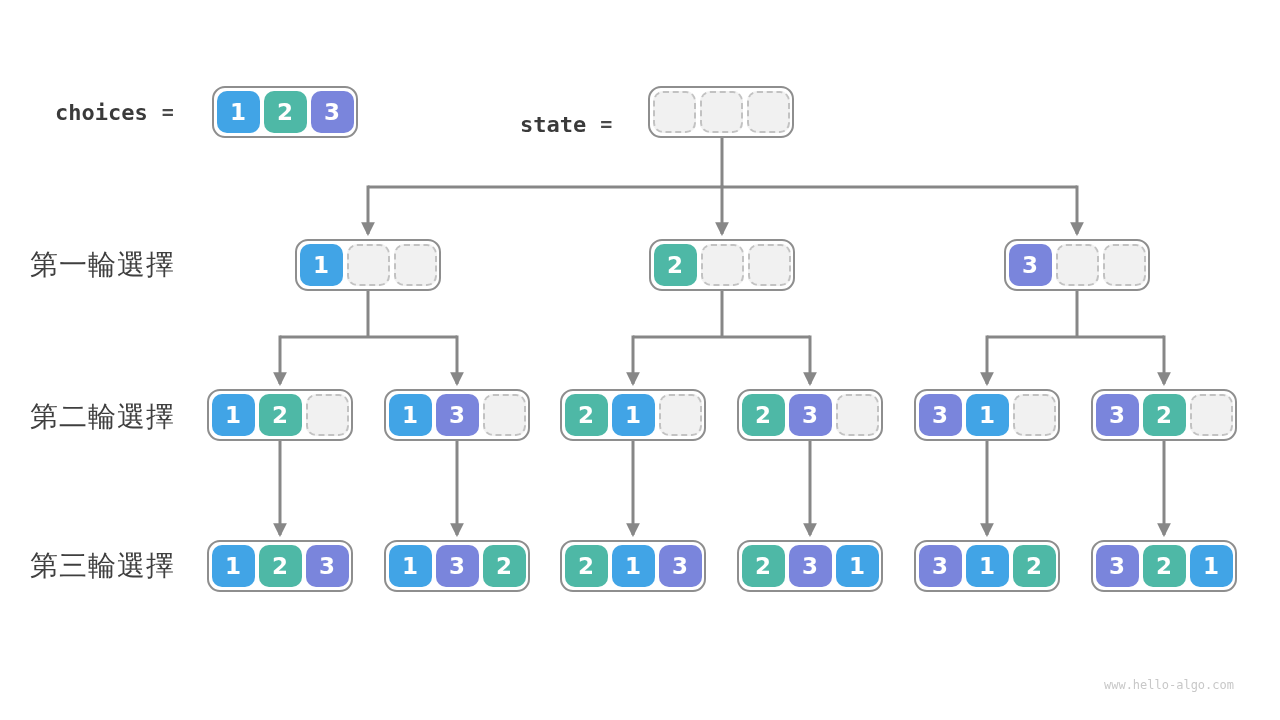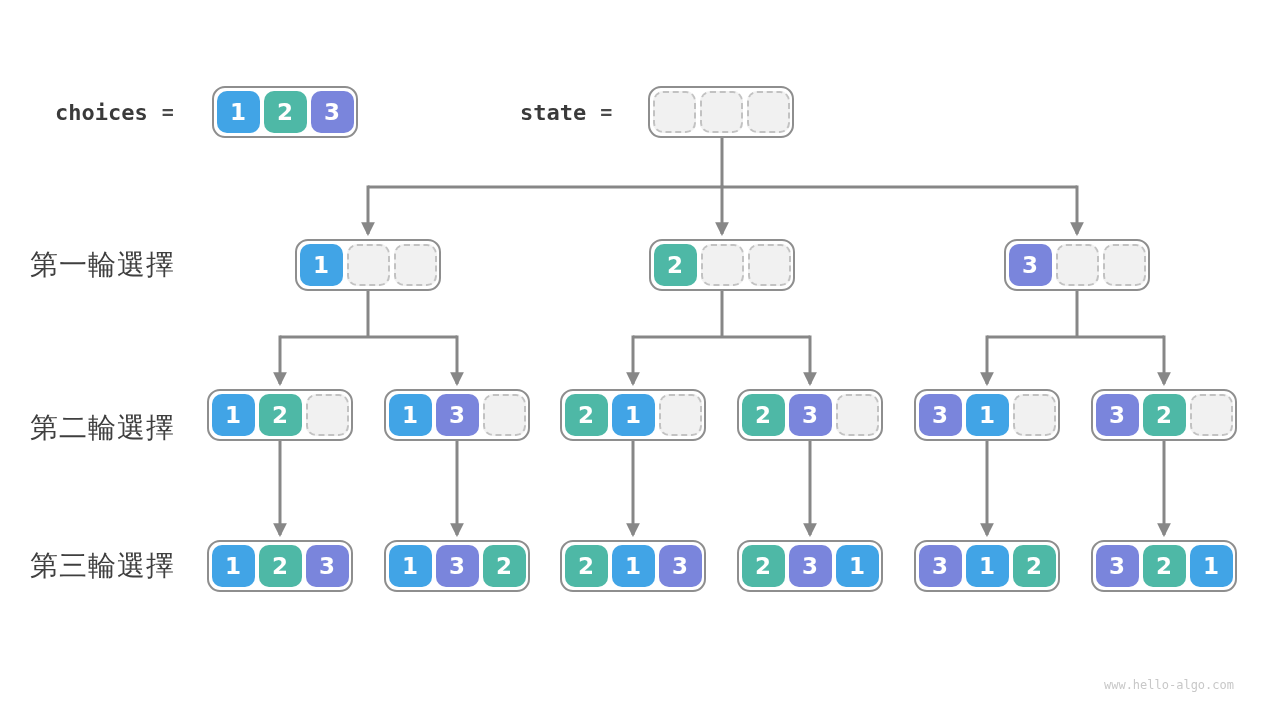--- a/index.html
+++ b/index.html
@@ -92,27 +92,27 @@
         <line x1="987" y1="441" x2="987" y2="535" marker-end="url(#arrow)"></line>
         <line x1="1164" y1="441" x2="1164" y2="535" marker-end="url(#arrow)"></line>
       </g>
   </svg>
 
   <div class="expr" style="left:55px;top:86px">
     <span>choices</span>
     <span class="eq">=</span>
   </div>
 
-  <div class="expr" style="left:520px;top:86px">
+  <div class="expr" style="left:520px;top:98px">
     <span>state</span>
     <span class="eq">=</span>
   </div>
 
   <div class="row-label" style="top:239px">第一輪選擇</div>
-  <div class="row-label" style="top:402px">第二輪選擇</div>
+  <div class="row-label" style="top:391px">第二輪選擇</div>
   <div class="row-label" style="top:540px">第三輪選擇</div>
 
   <div id="nodes">
       <div class="node" style="left: 212px; top: 86px;">
         <div class="cell" style="background: rgb(65, 164, 230);">1</div>
         <div class="cell" style="background: rgb(78, 184, 166);">2</div>
         <div class="cell" style="background: rgb(122, 133, 220);">3</div>
       </div>
       <div class="node" style="left: 648px; top: 86px;">
         <div class="cell empty"></div>

